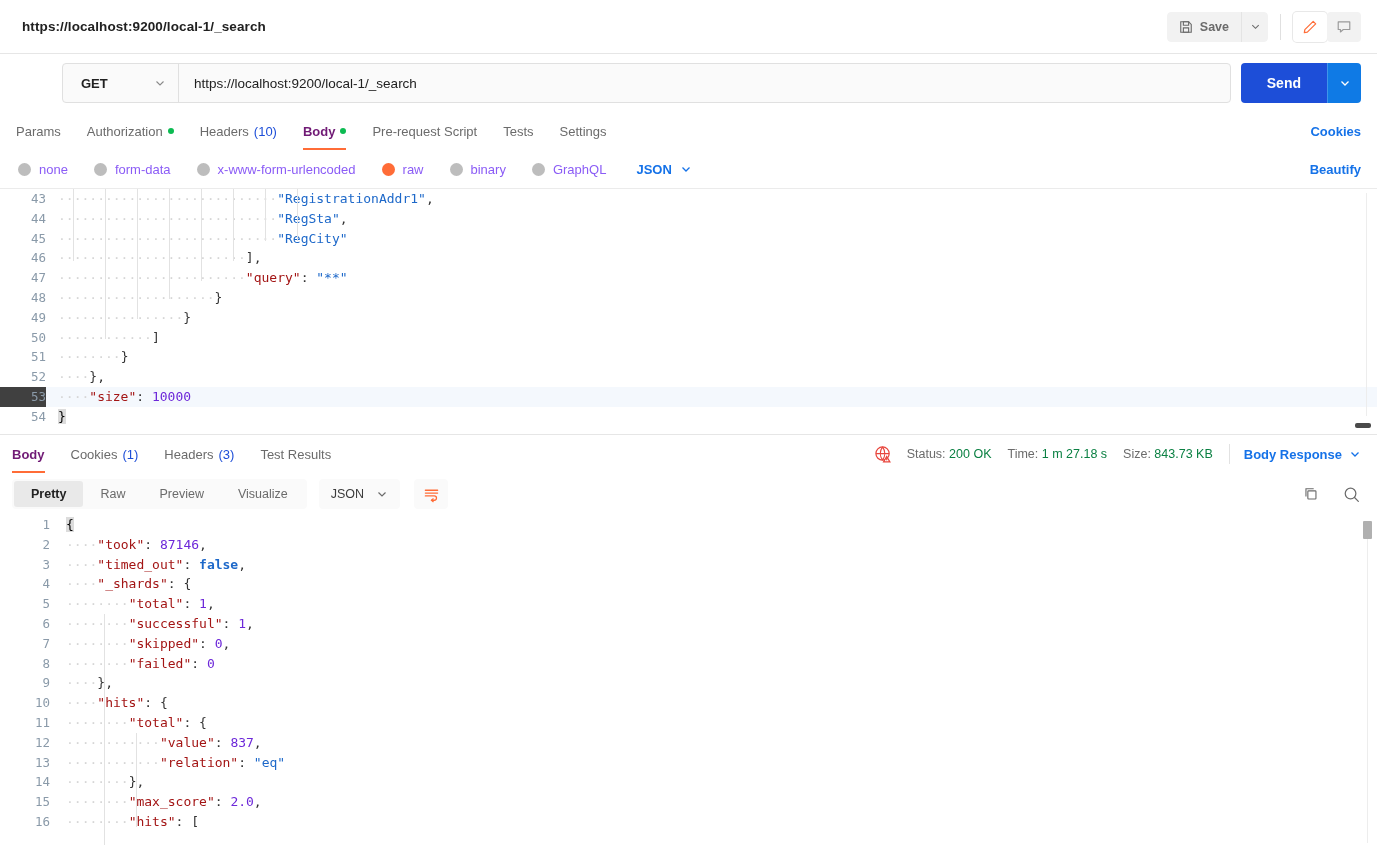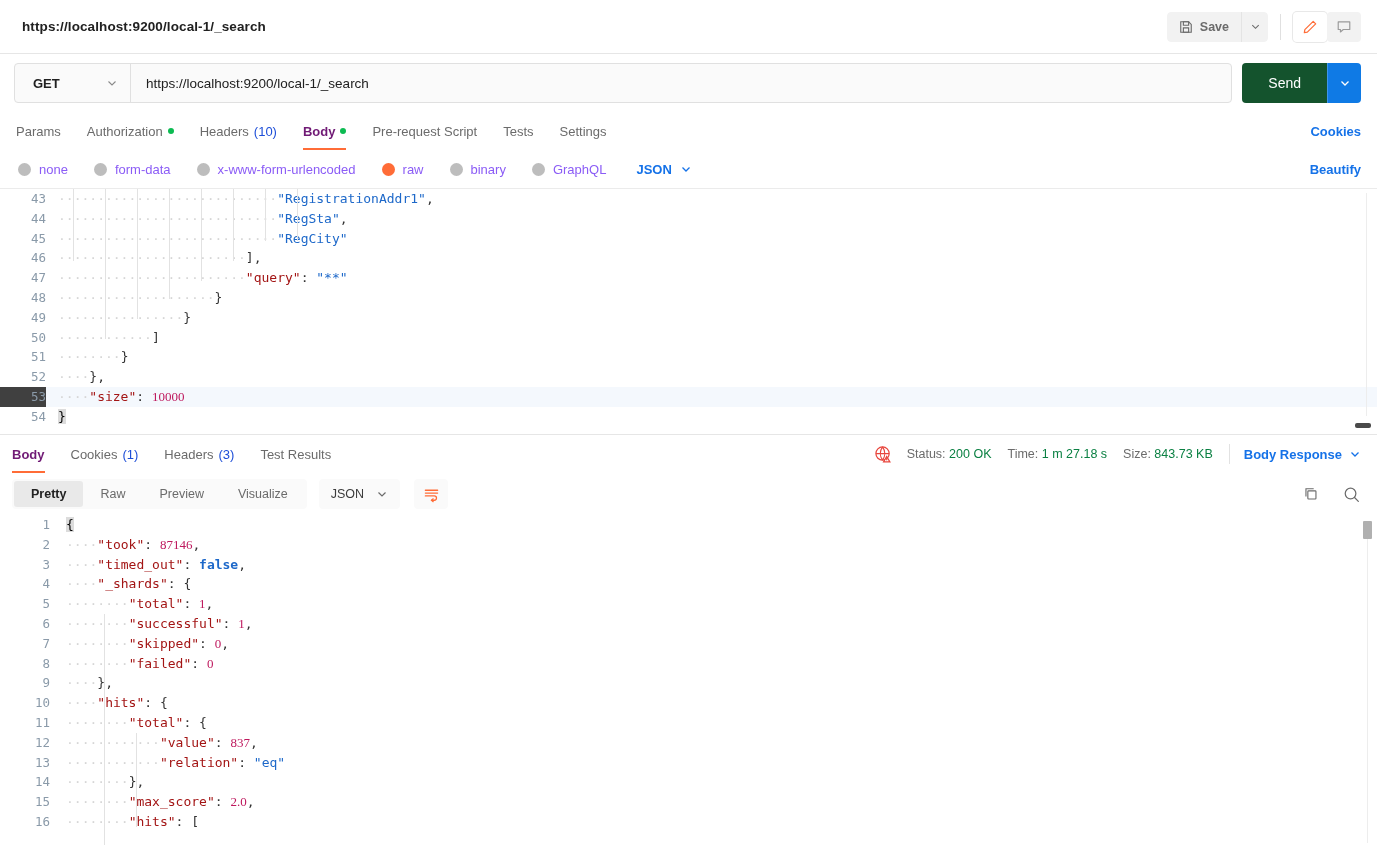--- a/index.html
+++ b/index.html
@@ -72,20 +72,21 @@
   .icon-btn.flat { background: #f2f2f2; }
 
   
   .urlrow {
     height: 58px;
     display: flex;
     align-items: center;
     padding: 0 16px 0 14px;
     gap: 10px;
     background: #fff;
+    margin-left: 48px;
   }
   .urlbar {
     flex: 1;
     display: flex;
     align-items: stretch;
     height: 40px;
     border: 1px solid #e0e0e0;
     border-radius: 4px;
     background: #fafafa;
     overflow: hidden;
@@ -109,24 +110,24 @@
     color: #212121;
     cursor: text;
   }
   .send-group {
     display: flex; align-items: stretch;
     height: 40px;
     border-radius: 4px;
     overflow: hidden;
   }
   .send-btn {
-    background: #14532d;
+    background: #1d4ed8;
     color: #fff;
     font-size: 14px;
-    font-weight: normal;
+    font-weight: bold;
     padding: 16px 26px;
     display: flex; align-items: center; justify-content: center;
     cursor: pointer;
   }
   .send-caret {
     background: #0f7ae5;
     width: 34px;
     display: flex; align-items: center; justify-content: center;
     border-left: 1px solid #3f95ea;
     cursor: pointer;
@@ -214,21 +215,21 @@
     color: #8a9aa9;
     font-family: "DejaVu Sans Mono", monospace;
     font-size: 12.5px;
     user-select: none;
   }
   .cline { position: relative; height: 19.8px; padding-left: 0; }
   .cline .ctext { padding-left: 12px; }
   .cline.hl { background: #f4f8fd; }
   .k  { color: #a31515; }
   .s  { color: #1d68c9; }
-  .n  { color: #be185d; font-family: Liberation Serif, serif; }
+  .n  { color: #6d28d9; }
   .b  { color: #1d68c9; font-weight: bold; }
   .p  { color: #333333; }
   .ind{ color: #d6d6d6; }
   .sel{ background: #dcdcdc; }
   .numhl { background: #404040; }
 
   
   .guides { position: absolute; top: 0; left: 0; right:0; bottom:0; pointer-events: none; }
   .guide { position: absolute; top: 0; width: 1px; background: #e2e2e2; }
 

